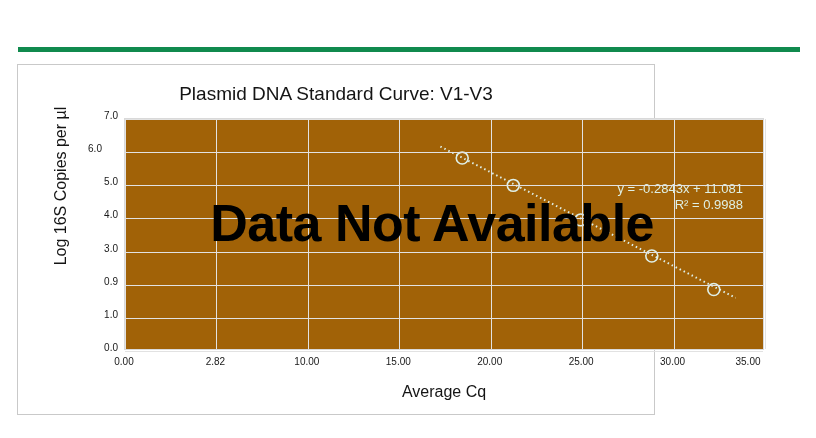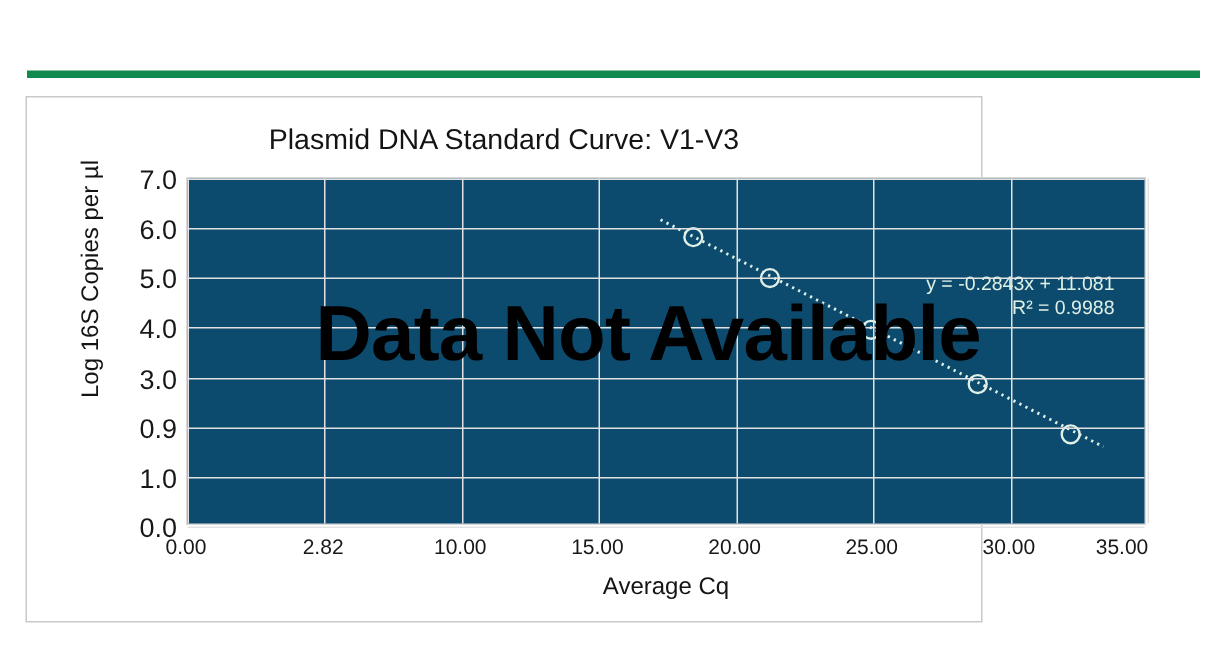--- a/index.html
+++ b/index.html
@@ -66,21 +66,21 @@
 
   
   #plot-area {
     position: absolute;
     left: 106px;          
     top: 53px;            
     width: 640px;         
     height: 232px;        
     border: 1px solid #d9d9d9;
     box-sizing: border-box;
-    background: #0c4a6e;
+    background: #a16207;
     overflow: visible;
   }
   .gridline-h {
     position: absolute;
     left: 0;
     width: 100%;
     height: 1px;
     background: #e2e2e2;
   }
   .gridline-v {
@@ -90,39 +90,39 @@
     width: 1px;
     background: #e2e2e2;
   }
 
   
   .ytick {
     position: absolute;
     right: 0;
     width: 46px;
     text-align: right;
-    font-size: 18px;
+    font-size: 10px;
     color: #181818;
     transform: translateY(-8px);
     font-family: "Liberation Sans", sans-serif;
   }
   #ytick-holder {
     position: absolute;
     left: 52px;
     top: 53px;
     width: 48px;
     height: 232px;
   }
   .xtick {
     position: absolute;
     top: 0;
     width: 70px;
     margin-left: -35px;
     text-align: center;
-    font-size: 14px;
+    font-size: 10px;
     color: #181818;
     font-family: "Liberation Sans", sans-serif;
   }
   #xtick-holder {
     position: absolute;
     left: 106px;
     top: 291px;
     width: 640px;
     height: 20px;
   }
@@ -197,21 +197,21 @@
 
   <div id="ylabel">Log 16S Copies per µl</div>
 
   <div id="ytick-holder">
       <div class="ytick" style="top: 232px;">0.0</div>
       <div class="ytick" style="top: 198.857px;">1.0</div>
       <div class="ytick" style="top: 165.714px;">0.9</div>
       <div class="ytick" style="top: 132.571px;">3.0</div>
       <div class="ytick" style="top: 99.4286px;">4.0</div>
       <div class="ytick" style="top: 66.2857px;">5.0</div>
-      <div class="ytick" style="top: 33.1429px;">6.0</div>
+      <div class="ytick" style="top: 33.1429px; text-align: center;">6.0</div>
       <div class="ytick" style="top: 0px;">7.0</div>
     </div>
 
   <div id="plot-area">
     <svg id="series-svg" viewBox="0 0 640 232" preserveAspectRatio="none">
         <line x1="316.34285714285716" y1="27.753497142857185" x2="612.5714285714286" y2="180.39822857142855" stroke="#dff0e8" stroke-width="2" stroke-dasharray="1.5,3"></line>
         <circle cx="338.2857142857143" cy="39.44" r="6" fill="none" stroke="#dff0e8" stroke-width="1.6"></circle>
         <circle cx="389.48571428571427" cy="66.9485714285714" r="6" fill="none" stroke="#dff0e8" stroke-width="1.6"></circle>
         <circle cx="457.14285714285717" cy="101.74857142857141" r="6" fill="none" stroke="#dff0e8" stroke-width="1.6"></circle>
         <circle cx="528.4571428571428" cy="138.2057142857143" r="6" fill="none" stroke="#dff0e8" stroke-width="1.6"></circle>

